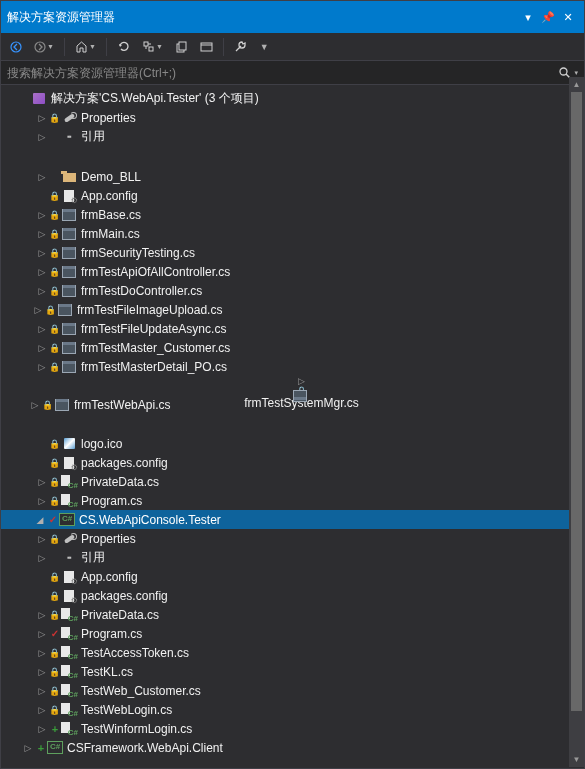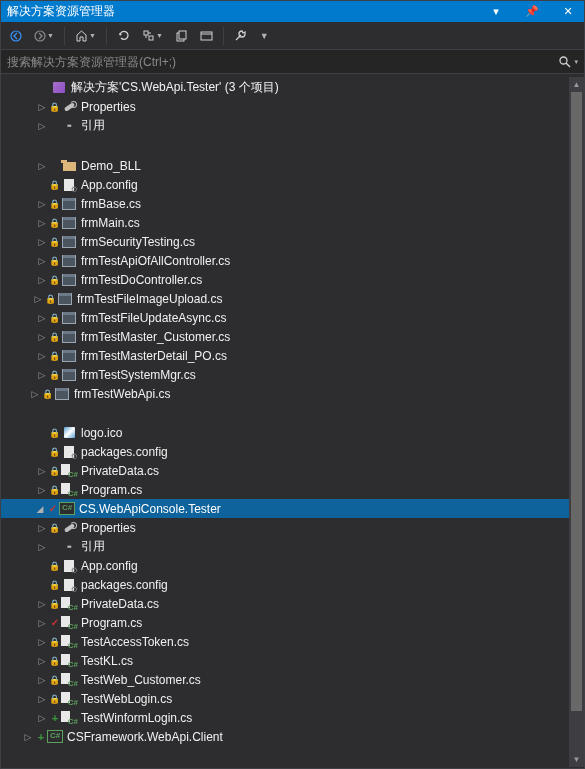--- a/index.html
+++ b/index.html
@@ -11,26 +11,25 @@
     width: 585px;
     height: 769px;
     overflow: hidden;
     border: 1px solid #3f3f46;
     position: relative;
   }
   
   .titlebar {
     background: #007acc;
     color: #fff;
-    height: 21px;
+    height: 32px;
     display: flex;
     align-items: center;
     padding: 0 6px;
     font-size: 12px;
-    gap: 16px;
   }
   .titlebar .title { flex: 1; }
   .titlebar .winbtn {
     width: 20px; text-align: center; cursor: pointer;
     font-size: 11px;
   }
   
   .toolbar {
     background: #2d2d30;
     border-bottom: 1px solid #3f3f46;
@@ -331,21 +330,21 @@
   <span class="mag">
       <svg width="14" height="14">
         <circle cx="5.5" cy="5.5" r="3.5" fill="none" stroke="#d0d0d0" stroke-width="1.3"></circle>
         <path d="M8 8 L12 12" stroke="#d0d0d0" stroke-width="1.5"></path>
       </svg>
       <span class="dd" style="margin-left:2px">▾</span>
     </span>
 </div>
 
 <div class="tree" id="tree">
-    <div class="node" style="padding-left: 24px;">
+    <div class="node" style="padding-left: 4px;">
       <span class="arrow none"></span>
       <span class="vcs blank"></span>
       <span class="icon i-sln"></span>
       <span class="label">解决方案'CS.WebApi.Tester' (3 个项目)</span>
     </div>
     <div class="node" style="padding-left: 34px;">
       <span class="arrow closed"></span>
       <span class="vcs lock"></span>
       <span class="icon i-wrench"></span>
       <span class="label">Properties</span>
@@ -415,21 +414,21 @@
       <span class="vcs lock"></span>
       <span class="icon i-form"></span>
       <span class="label">frmTestMaster_Customer.cs</span>
     </div>
     <div class="node" style="padding-left: 34px;">
       <span class="arrow closed"></span>
       <span class="vcs lock"></span>
       <span class="icon i-form"></span>
       <span class="label">frmTestMasterDetail_PO.cs</span>
     </div>
-    <div class="node" style="padding-left: 34px;">
+    <div class="node" style="padding-left: 24px; flex-direction: column;">
       <span class="arrow closed"></span>
       <span class="vcs lock"></span>
       <span class="icon i-form"></span>
       <span class="label">frmTestSystemMgr.cs</span>
     </div>
     <div class="node" style="padding-left: 27px;">
       <span class="arrow closed"></span>
       <span class="vcs lock"></span>
       <span class="icon i-form"></span>
       <span class="label">frmTestWebApi.cs</span>

